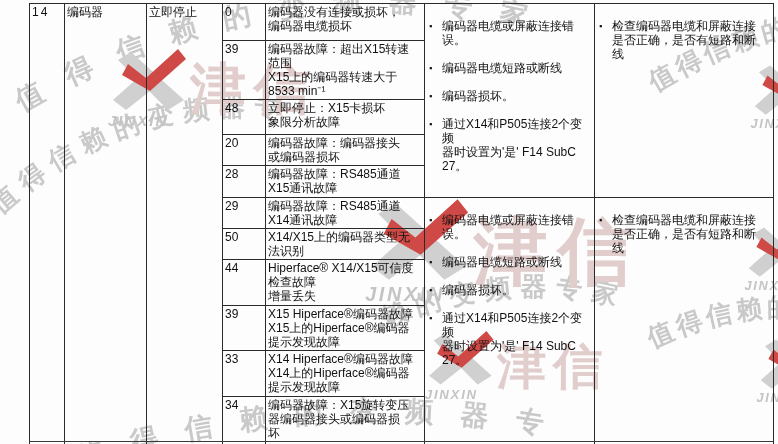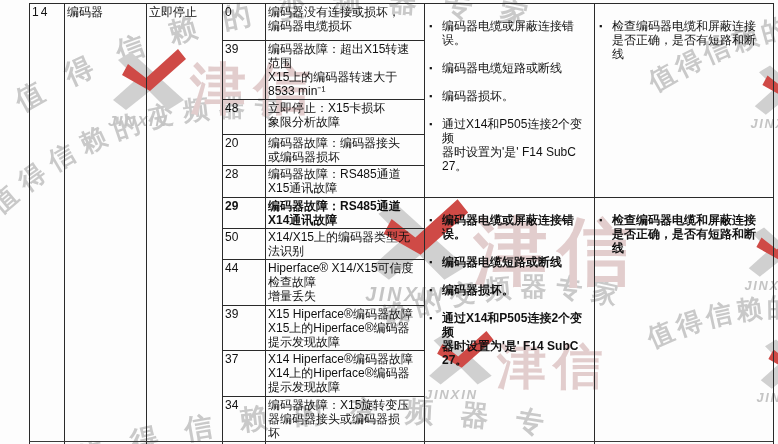--- a/index.html
+++ b/index.html
@@ -13,21 +13,21 @@
   table.fault{position:absolute;left:29px;top:3px;z-index:1;border-collapse:collapse;
               table-layout:fixed;width:744px;font-size:12px;line-height:14px;color:#111;}
   table.fault td{border:1px solid #2a2a2a;vertical-align:top;padding:1px 2px;
                  overflow:hidden;background:transparent;white-space:pre-line;}
   td.code{padding-left:3px;}
   td.fid{letter-spacing:2px;padding-left:4px;}
   .bullet{display:flex;align-items:flex-start;}
   .bm{width:13px;flex:0 0 13px;font-size:9px;line-height:14px;padding-left:2px;}
   .bt{flex:1;white-space:pre-line;}
   tr.r0{height:37px;} tr.r1{height:58px;} tr.r2{height:35px;} tr.r3{height:29px;}
-  tr.r4{height:32px;} tr.r5{height:27px;font-weight:bold;} tr.r6{height:28px;} tr.r7{height:46px;}
+  tr.r4{height:32px;} tr.r5{height:27px;} tr.r6{height:28px;} tr.r7{height:46px;}
   tr.r8{height:44px;} tr.r9{height:46px;} tr.r10{height:52px;}
   .nextline{position:absolute;left:29px;top:441px;width:744px;height:1px;background:#3a3a3a;z-index:1;}
 </style>
 </head>
 <body>
 
 <div class="screen">
 
   <svg class="wm" width="778" height="444" viewBox="0 0 778 444">
     <defs>
@@ -144,21 +144,21 @@
 检查故障
 增量丢失</td>
       </tr>
       <tr class="r8">
         <td class="code">39</td>
         <td>X15 Hiperface®编码器故障
 X15上的Hiperface®编码器
 提示发现故障</td>
       </tr>
       <tr class="r9">
-        <td class="code">37</td>
+        <td class="code">33</td>
         <td>X14 Hiperface®编码器故障
 X14上的Hiperface®编码器
 提示发现故障</td>
       </tr>
       <tr class="r10">
         <td class="code">34</td>
         <td>编码器故障：X15旋转变压
 器编码器接头或编码器损
 坏</td>
       </tr>

